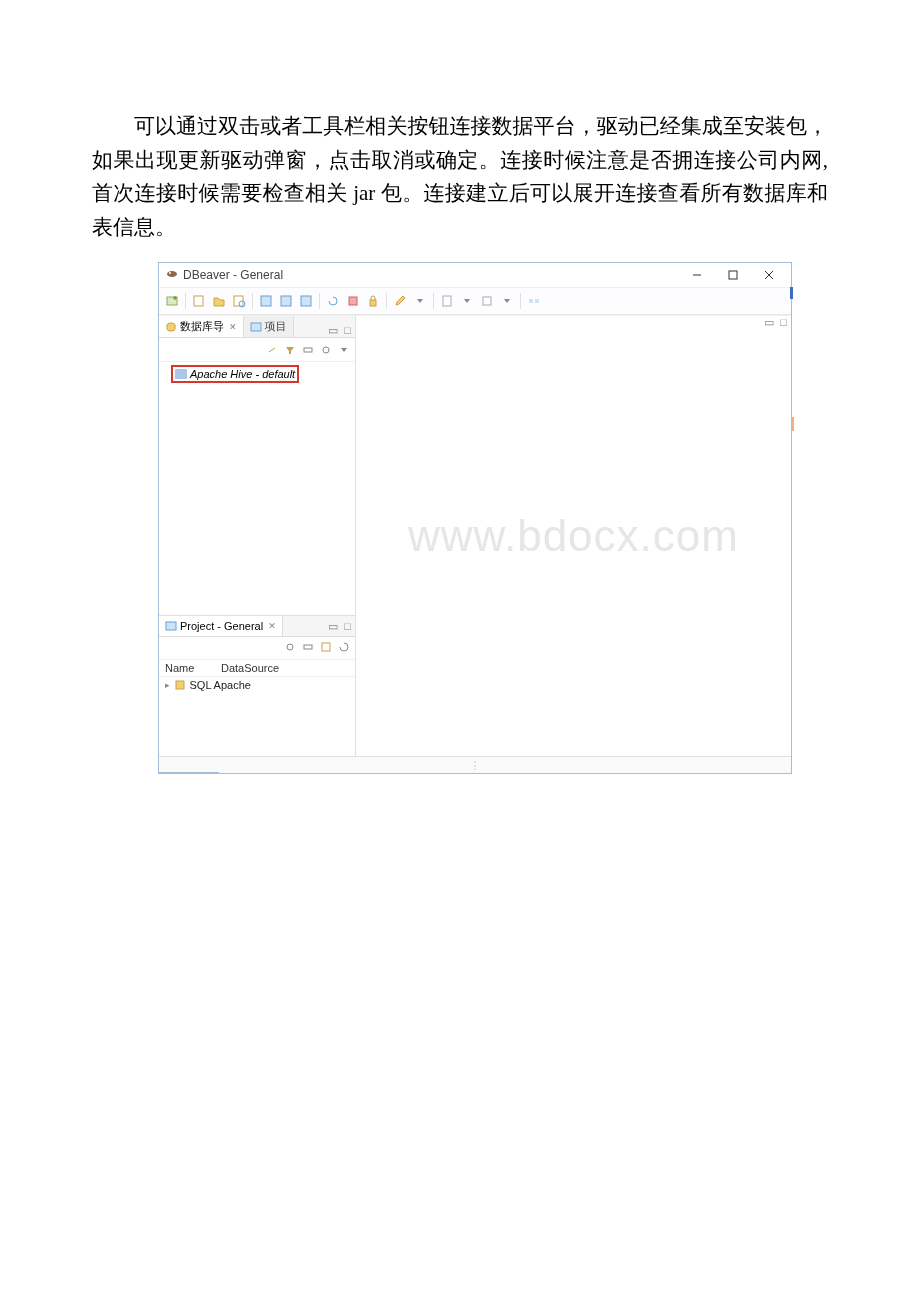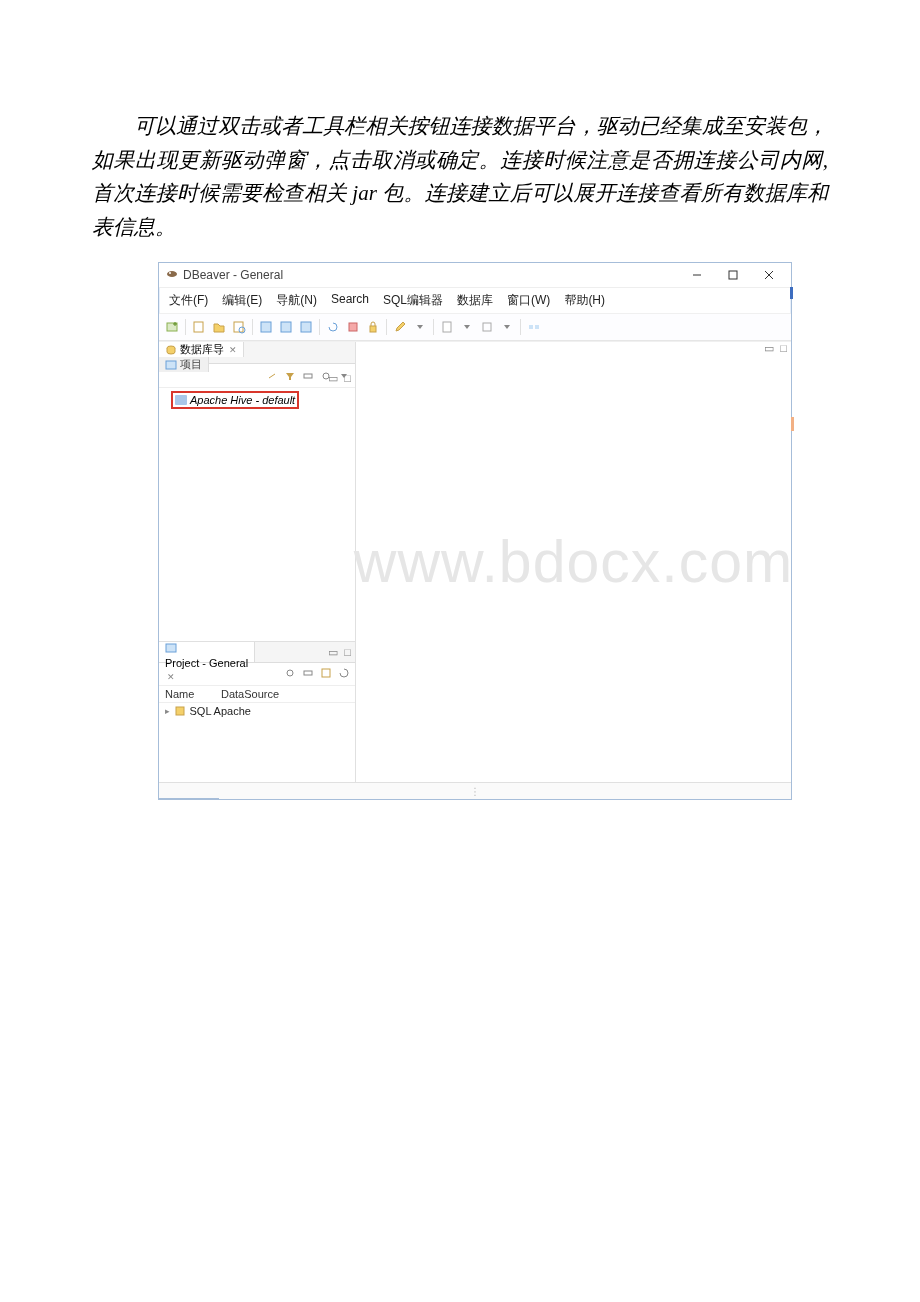--- a/index.html
+++ b/index.html
@@ -9,21 +9,20 @@
     font-size: 11px;
     width: 920px;
   }
   .doc-text {
     font-family: "SimSun", serif;
     font-size: 21px;
     line-height: 1.6;
     color: #000;
     padding: 110px 92px 18px 92px;
     text-align: justify;
-    font-style: italic;
   }
   .doc-text .indent { text-indent: 2em; display:block; }
   .screenshot-wrap {
     margin: 0 0 0 158px;
     width: 632px;
     border: 1px solid #a6bdd9;
     background: #fff;
     box-shadow: 0 0 0 1px #e7effa inset;
     position: relative;
   }
@@ -78,24 +77,23 @@
     border-top:1px solid #f0f0f0;
     position:relative;
   }
   .left-col {
     width: 196px; flex:0 0 196px;
     border-right:1px solid #e0e0e0;
     display:flex; flex-direction:column;
     background:#fff;
   }
   .view-tabs {
-    display:flex; align-items:flex-start; height:21px;
+    display:flex; align-items:flex-end; height:21px;
     background:#f5f5f5; border-bottom:1px solid #ddd;
     font-size:11px;
-    flex-direction:column;
   }
   .view-tab {
     display:flex; align-items:center; gap:3px;
     padding: 0 6px; height:21px;
     background:#fff; border-right:1px solid #ddd;
     cursor:default;
   }
   .view-tab.inactive { background:#f0f0f0; color:#444; }
   .tab-close-x { color:#888; font-size:9px; margin-left:2px; }
   .view-ctrl {
@@ -126,24 +124,23 @@
   .project-panel {
     border-top:1px solid #e0e0e0;
     display:flex; flex-direction:column;
     height: 140px;
   }
   .proj-tabs {
     display:flex; align-items:center; height:20px;
     background:#f5f5f5; border-bottom:1px solid #ddd; font-size:11px;
   }
   .proj-tab {
-    display:flex; align-items:flex-start; gap:3px;
+    display:flex; align-items:center; gap:3px;
     padding:0 6px; height:20px; background:#fff;
     border-right:1px solid #ddd;
-    flex-direction:column;
   }
   .proj-toolbar {
     display:flex; justify-content:flex-end; gap:3px;
     padding:2px 4px; border-bottom:1px solid #eee; height:18px;
   }
   .proj-header {
     display:flex; font-size:11px; color:#333;
     border-bottom:1px solid #eee; padding:2px 6px;
   }
   .proj-header div:first-child { width:56px; }
@@ -155,21 +152,21 @@
   .right-col {
     flex:1; background:#fff; position:relative;
   }
   .editor-ctrl {
     position:absolute; top:0; right:4px; display:flex; gap:6px; color:#888; font-size:11px;
   }
   .watermark {
     position:absolute; left:50%; top:50%;
     transform:translate(-50%,-50%);
     font-family: Arial, sans-serif;
-    font-size: 59px; color:#e6e6e6;
+    font-size: 44px; color:#e6e6e6;
     white-space:nowrap; pointer-events:none;
     letter-spacing:1px;
   }
   .right-accent {
     position:absolute; right:-3px; top:154px; width:4px; height:14px;
     background:#f2b084;
   }
   .bottom-accent {
     position:absolute; left:0; bottom:-2px; width:60px; height:3px;
     background:#a6bdd9;
@@ -212,30 +209,20 @@
         </svg>
     </span>
     <span class="win-btn close">
       <svg width="10" height="10">
           <line x1="1" y1="1" x2="9" y2="9" stroke="#333"></line>
           <line x1="9" y1="1" x2="1" y2="9" stroke="#333"></line>
         </svg>
     </span>
   </div>
 
-  <div class="menu-bar">
-    <span class="menu-item">文件(F)</span>
-    <span class="menu-item">编辑(E)</span>
-    <span class="menu-item">导航(N)</span>
-    <span class="menu-item">Search</span>
-    <span class="menu-item">SQL编辑器</span>
-    <span class="menu-item">数据库</span>
-    <span class="menu-item">窗口(W)</span>
-    <span class="menu-item">帮助(H)</span>
-  </div>
 
   <div class="tool-bar">
     <span class="tool-btn">
         <svg width="14" height="14">
           <rect x="2" y="3" width="10" height="8" fill="#dbe9c6" stroke="#8ab051"></rect>
           <line x1="10" y1="2" x2="10" y2="6" stroke="#5a8a1e"></line>
           <line x1="8" y1="4" x2="12" y2="4" stroke="#5a8a1e"></line>
         </svg>
       </span>
     <span class="tool-sep"></span>

